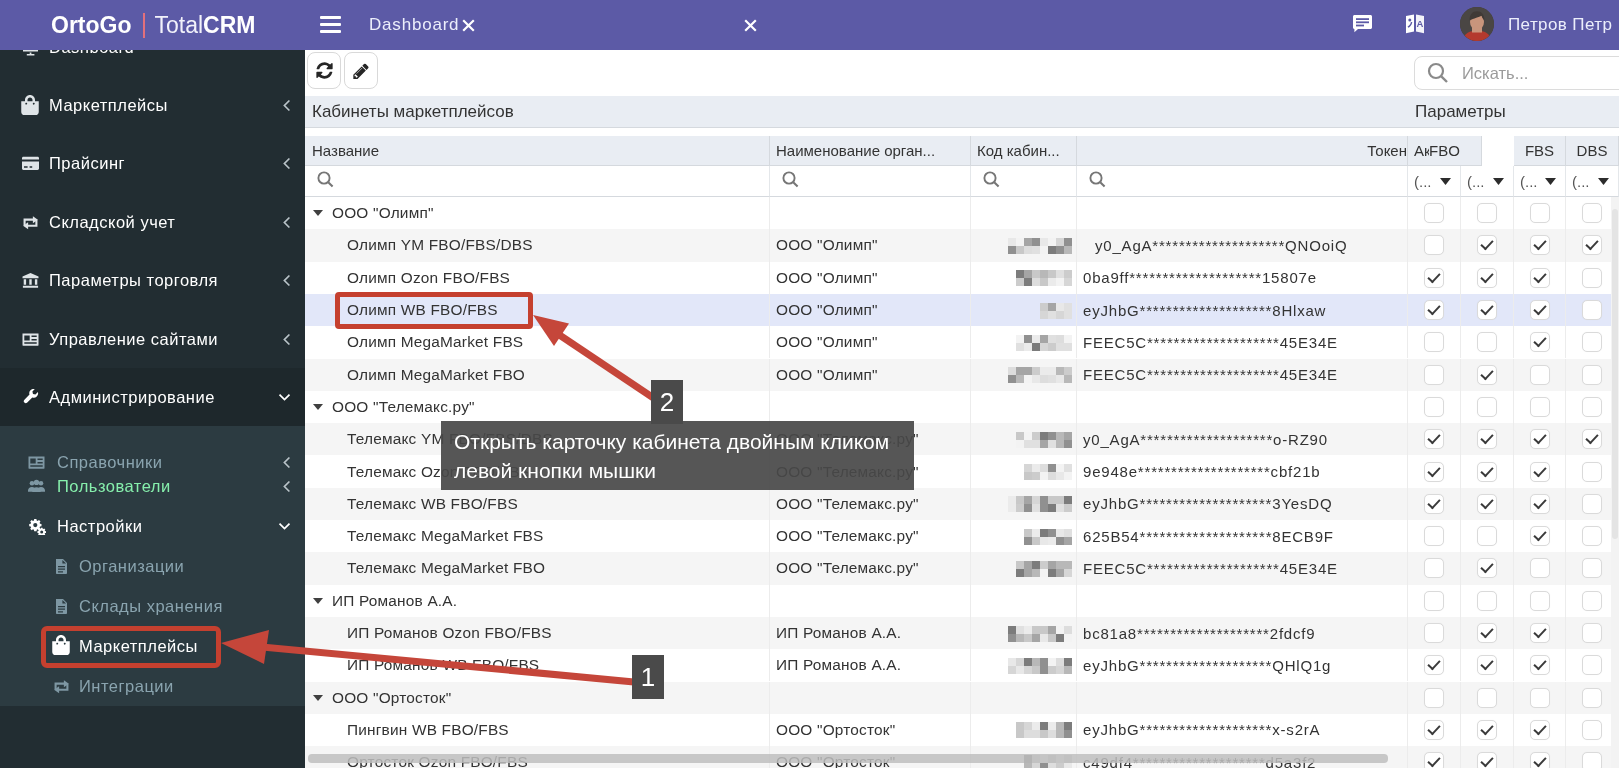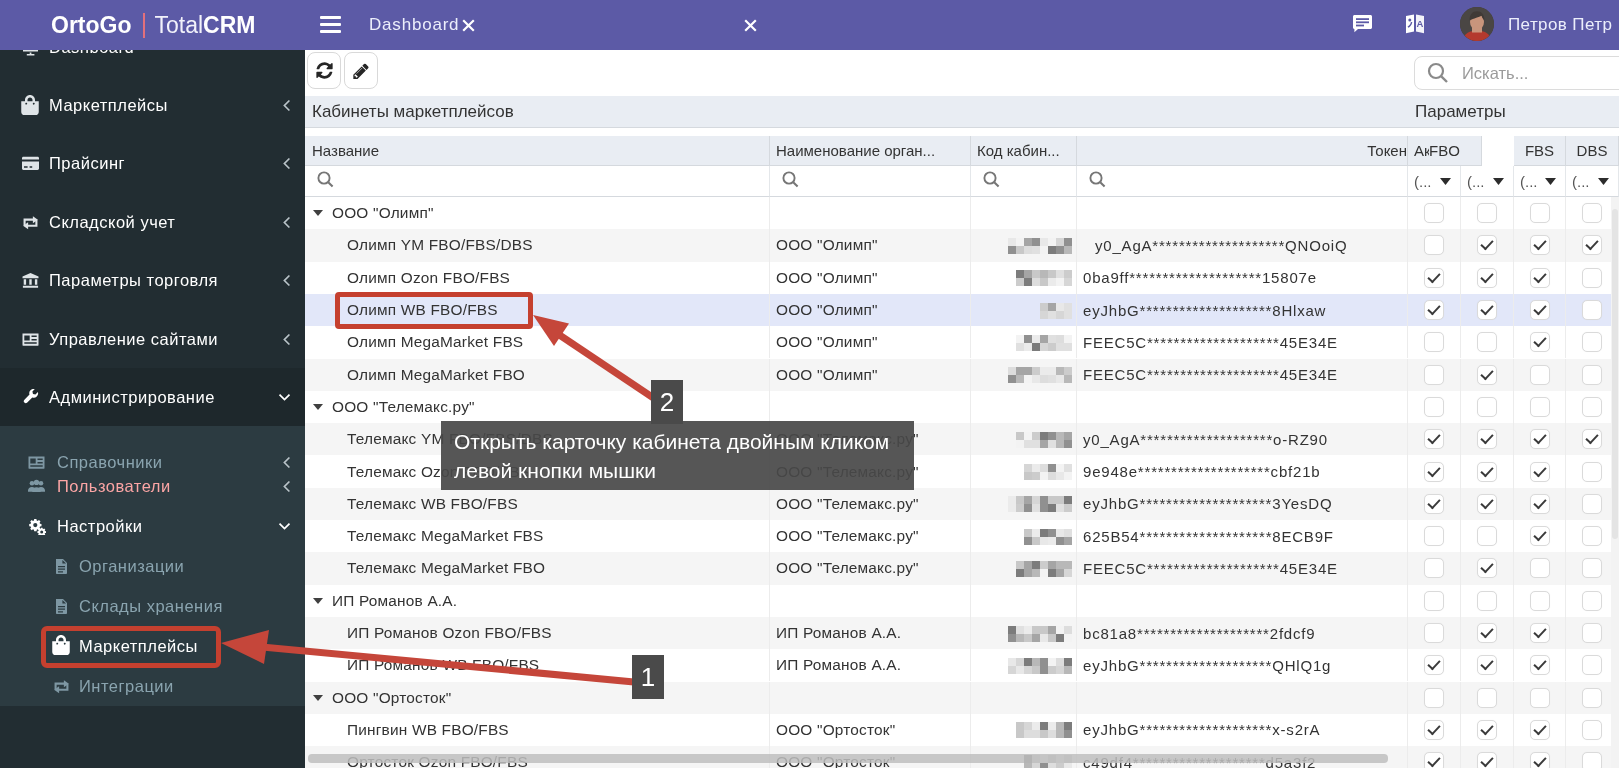--- a/index.html
+++ b/index.html
@@ -113,21 +113,21 @@
     <div class="abs" style="left:0;top:426px;width:305px;height:280px;background:#2c3b41"></div>
     <div class="mi smi" style="top:442px;height:40px;color:#8aa4af">
       <svg class="ic" width="19" height="17" viewBox="0 0 19 17" fill="#7e97a3">
         <path d="M1.5 2.5h16v11.4c0 .5-.4.9-.9.9H2.4c-.5 0-.9-.4-.9-.9zm1.8 2v5h5.4v-5zm7.2 0v1.6h5.2V4.5zm0 3.4v1.6h5.2V7.9zM3.3 11.3v1.5h12.4v-1.5z"></path>
       </svg>
       <span class="lbl">Справочники</span>
       <svg class="chv" width="9" height="13" viewBox="0 0 9 13">
         <path d="M7.4 1.5 2.4 6.5l5 5" fill="none" stroke="#b9c3c8" stroke-width="1.7"></path>
       </svg>
     </div>
-    <div class="mi smi" style="top:466px;height:40px;color:#fca5a5">
+    <div class="mi smi" style="top:466px;height:40px;color:#86efac">
       <svg class="ic" width="19" height="17" viewBox="0 0 19 17" fill="#7e97a3">
         <circle cx="5" cy="5.2" r="2.3"></circle>
         <circle cx="14" cy="5.2" r="2.3"></circle>
         <circle cx="9.5" cy="4.4" r="2.7"></circle>
         <path d="M1 12.6c0-2.1 1.7-3.6 4-3.6 1 0 1.8.3 2.5.8-1 .9-1.6 2-1.6 3.3v.6H1zM13.1 13.7v-.6c0-1.3-.6-2.4-1.6-3.3.7-.5 1.5-.8 2.5-.8 2.3 0 4 1.5 4 3.6v1.1zM5.3 13.1c0-2.2 1.8-3.8 4.2-3.8s4.2 1.6 4.2 3.8v.9H5.3z"></path>
       </svg>
       <span class="lbl">Пользователи</span>
       <svg class="chv" width="9" height="13" viewBox="0 0 9 13">
         <path d="M7.4 1.5 2.4 6.5l5 5" fill="none" stroke="#b9c3c8" stroke-width="1.7"></path>
       </svg>

